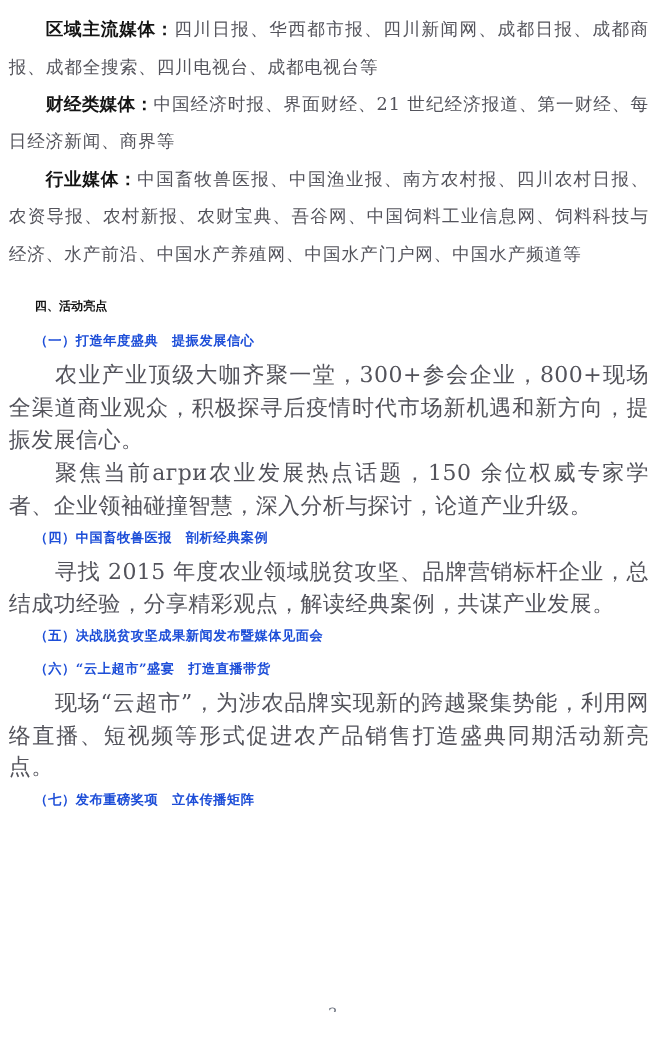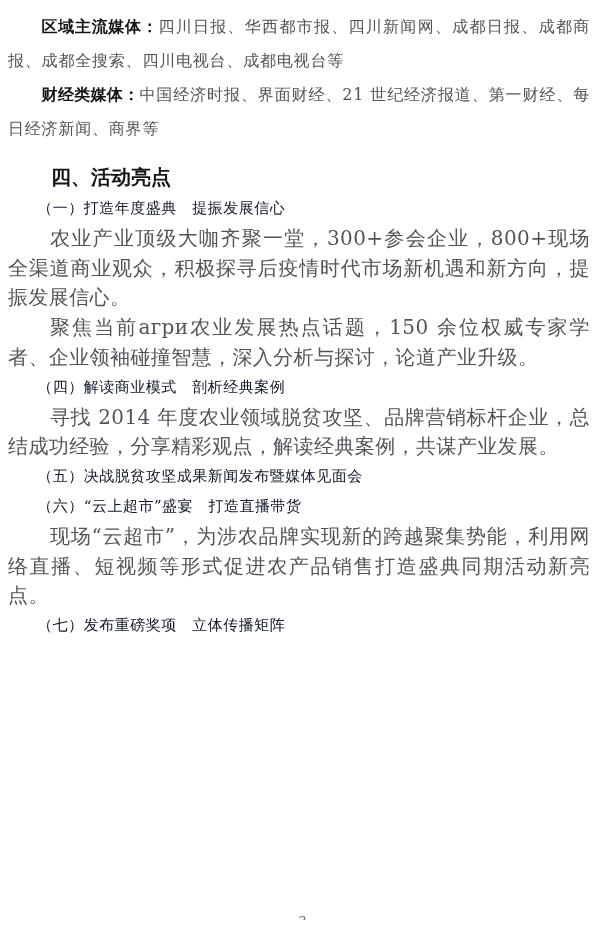--- a/index.html
+++ b/index.html
@@ -31,30 +31,30 @@
     font-weight: bold;
     color: #141414;
     font-family: "DejaVu Sans", "Liberation Sans", sans-serif;
     letter-spacing: 0.2px;
   }
   
   .hl-title {
     margin: 16px 0 2px 0;
     font-family: "DejaVu Sans", "Liberation Sans", sans-serif;
     font-weight: bold;
-    font-size: 20px;
+    font-size: 11px;
     color: #141414;
     text-indent: 2.15em;
     line-height: 30px;
   }
   .hl-item h3 {
     margin: 0;
-    font-size: 15px;
-    font-weight: normal;
-    color: #0f172a;
+    font-size: 12px;
+    font-weight: bold;
+    color: #1d4ed8;
     text-indent: 1.95em;
     line-height: 29.8px;
     letter-spacing: 0.5px;
     font-family: "DejaVu Serif", "Liberation Serif", serif;
   }
   .hl-item p {
     margin: 0;
     font-size: 20px;
     color: #53535b;
     text-indent: 2.1em;
@@ -75,37 +75,38 @@
 </style>
 </head>
 <body>
 
 <div class="page">
   <div class="content">
 
     <div class="media-block">
       <p><span class="media-label">区域主流媒体：</span><span>四川日报、华西都市报、四川新闻网、成都日报、成都商报、成都全搜索、四川电视台、成都电视台等</span></p>
       <p><span class="media-label">财经类媒体：</span><span>中国经济时报、界面财经、21 世纪经济报道、第一财经、每日经济新闻、商界等</span></p>
+      <p><span class="media-label">行业媒体：</span><span>中国畜牧兽医报、中国渔业报、南方农村报、四川农村日报、农资导报、农村新报、农财宝典、吾谷网、中国饲料工业信息网、饲料科技与经济、水产前沿、中国水产养殖网、中国水产门户网、中国水产频道等</span></p>
     </div>
 
     <h2 class="hl-title">四、活动亮点</h2>
 
     <div class="hl-item">
       <h3>（一）打造年度盛典　提振发展信心</h3>
       <p>农业产业顶级大咖齐聚一堂，300+参会企业，800+现场全渠道商业观众，积极探寻后疫情时代市场新机遇和新方向，提振发展信心。</p>
     </div>
 
 
     <div class="hl-item">
       <p>聚焦当前агри农业发展热点话题，150 余位权威专家学者、企业领袖碰撞智慧，深入分析与探讨，论道产业升级。</p>
     </div>
 
     <div class="hl-item">
-      <h3>（四）解读商业模式　剖析经典案例</h3>
-      <p>寻找 2014 年度农业领域脱贫攻坚、品牌营销标杆企业，总结成功经验，分享精彩观点，解读经典案例，共谋产业发展。</p>
+      <h3>（四）中国畜牧兽医报　剖析经典案例</h3>
+      <p>寻找 2015 年度农业领域脱贫攻坚、品牌营销标杆企业，总结成功经验，分享精彩观点，解读经典案例，共谋产业发展。</p>
     </div>
 
     <div class="hl-item">
       <h3>（五）决战脱贫攻坚成果新闻发布暨媒体见面会</h3>
     </div>
 
     <div class="hl-item">
       <h3>（六）“云上超市”盛宴　打造直播带货</h3>
       <p>现场“云超市”，为涉农品牌实现新的跨越聚集势能，利用网络直播、短视频等形式促进农产品销售打造盛典同期活动新亮点。</p>
     </div>

